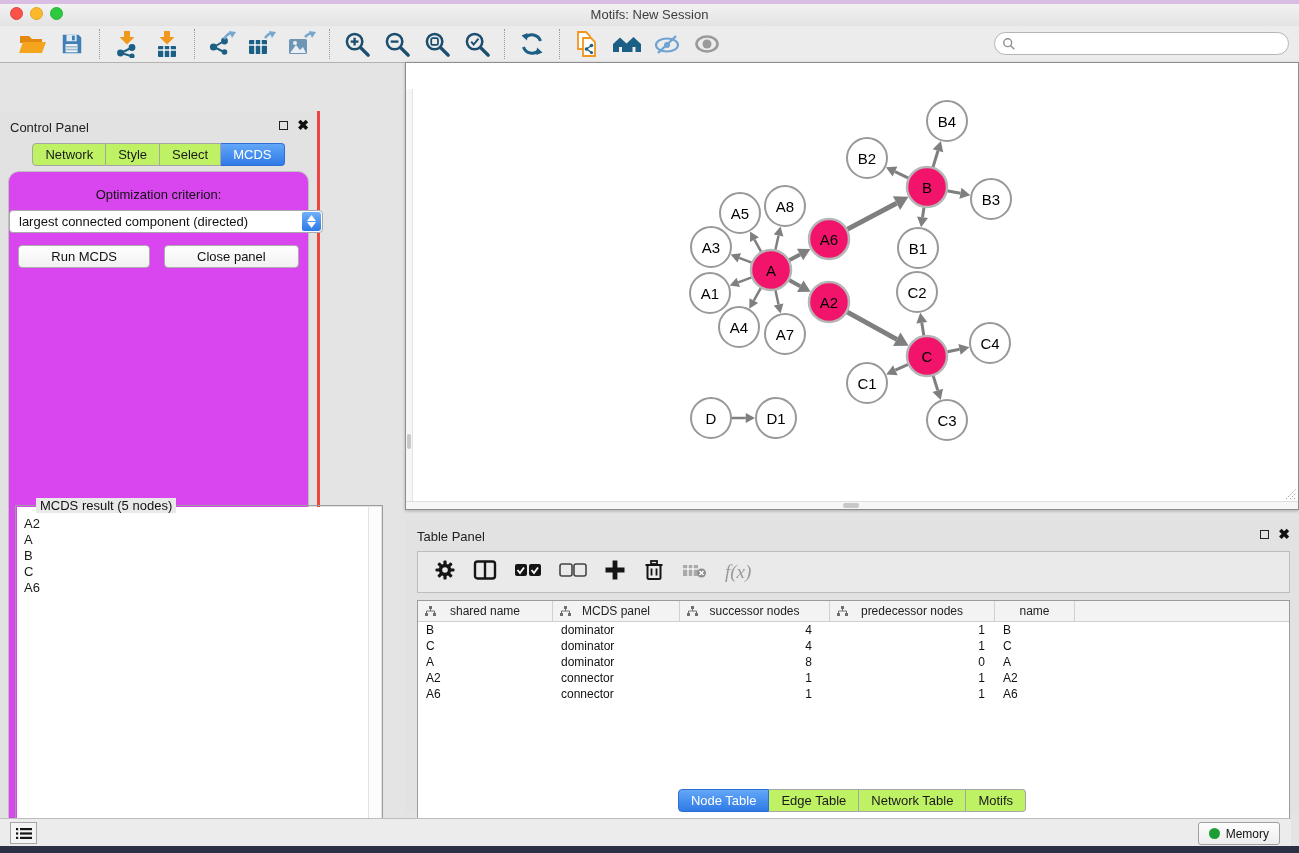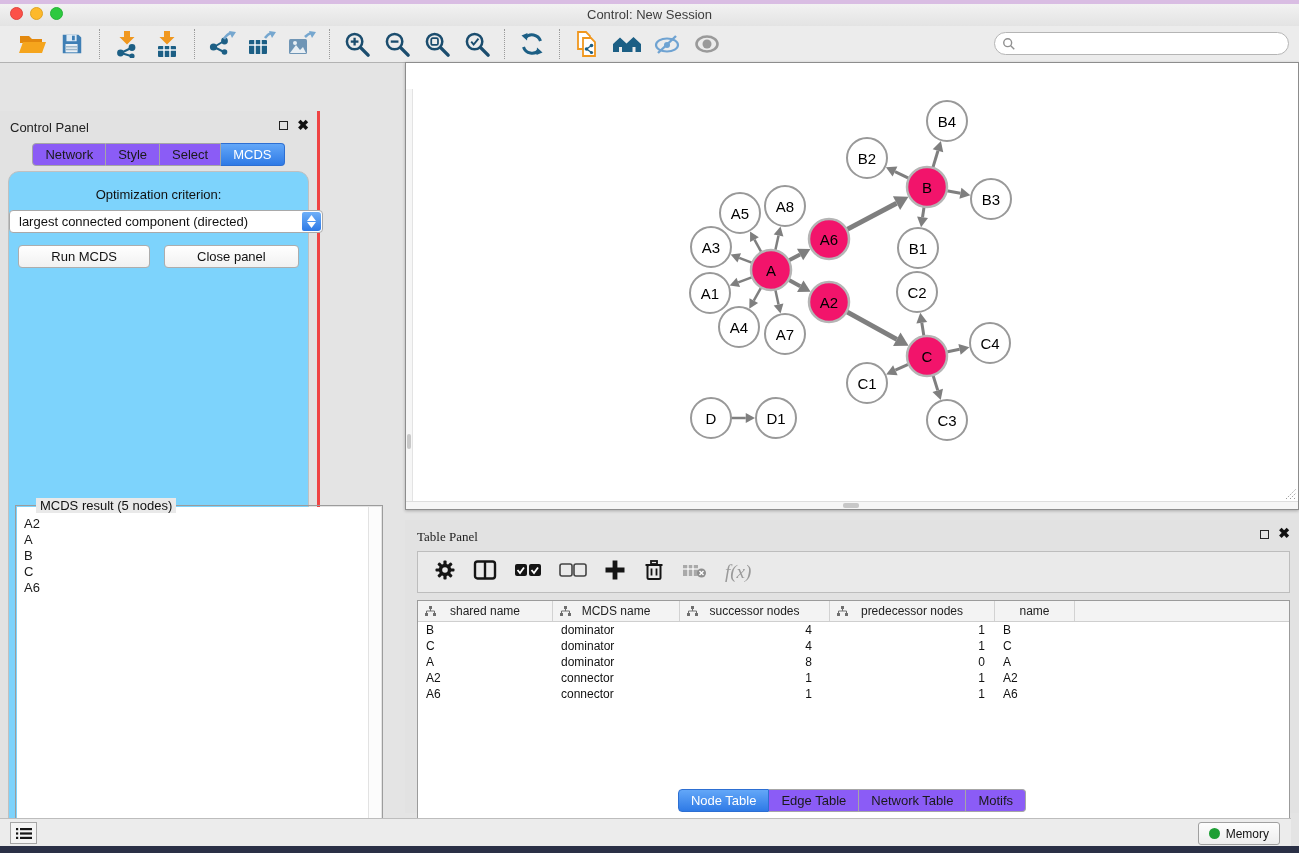--- a/index.html
+++ b/index.html
@@ -28,28 +28,28 @@
   
   .control-panel { position:absolute; left:0; top:63px; width:320px; height:750px;
                    background:#e2e2e2; border-right:3px solid #ef4444;margin-top:48px; }
   .panel-head { position:relative; height:32px; }
   .panel-head .phtitle { position:absolute; left:10px; top:9px; font-size:13px; color:#222; }
   .ph-icons { position:absolute; right:8px; top:9px; display:flex; gap:9px; align-items:center; }
   .float-box { width:9px; height:9px; border:1.5px solid #222; display:inline-block; }
   .close-x { font-size:14px; font-weight:bold; color:#111; line-height:10px; }
 
   .seg-tabs { display:flex; justify-content:center; }
-  .seg { font-size:13px; padding:3px 12px; background:#8b5cf6; border:1px solid #a6a6a6; border-left:none;
+  .seg { font-size:13px; padding:3px 12px; background:#bef264; border:1px solid #a6a6a6; border-left:none;
          color:#1a1a1a; line-height:15px; }
   .seg:first-child { border-left:1px solid #a6a6a6; border-radius:4px 0 0 4px; }
   .seg:last-child { border-radius:0 4px 4px 0; }
   .seg.sel { background:linear-gradient(#63a7f8,#2e7ae6); color:#fff; border-color:#2d6fd2; }
 
   .cp-body { position:absolute; left:8px; right:8px; top:60px; height:678px;
-             border:1px solid #c0c0c0; border-radius:11px; background:#7dd3fc; }
+             border:1px solid #c0c0c0; border-radius:11px; background:#d946ef; }
   .opt-label { text-align:center; font-size:13px; margin-top:15px; color:#111; }
   .dropdown { position:relative; margin:8px auto 0 auto; width:314px; height:23px; background:#fff;
               border:1px solid #a9a9a9; border-radius:4px; font-size:13px; line-height:21px;
               padding-left:9px; color:#111; }
   .dd-step { position:absolute; right:1px; top:1px; bottom:1px; width:19px; border-radius:2px 3px 3px 2px;
              background:linear-gradient(#6fb0f8,#2e7ae6); display:flex; flex-direction:column;
              align-items:center; justify-content:center; color:#fff; }
   .dd-step svg { display:block; }
   .btn-row { display:flex; justify-content:center; gap:14px; margin-top:12px; }
   .pbtn { font-size:13px; background:linear-gradient(#ffffff,#f1f1f1); border:1px solid #adadad;
@@ -101,21 +101,21 @@
 </head>
 <body>
 
 <div class="desktop-strip"></div>
 <div class="titlebar">
   <div class="lights">
     <span class="light red"></span>
     <span class="light yellow"></span>
     <span class="light green"></span>
   </div>
-  <div class="title">Control: New Session</div>
+  <div class="title">Motifs: New Session</div>
 </div>
 
 <div class="toolbar">
   <div class="tbtn">
     <svg width="28" height="24" viewBox="0 0 28 24">
       <path d="M2 4h9l3 3h10v4H2z" fill="#e3890f"></path>
         <path d="M1 21l4-11h23l-4 11z" fill="#f5a51d"></path>
     </svg>
   </div>
   <div class="tbtn">
@@ -437,21 +437,21 @@
       </div>
     <svg class="resize-grip" width="14" height="14" viewBox="0 0 14 14">
       <line x1="3" y1="13" x2="13" y2="3" stroke="#9a9a9a" stroke-width="1" stroke-dasharray="1.5,1.5"></line>
       <line x1="7" y1="13" x2="13" y2="7" stroke="#9a9a9a" stroke-width="1" stroke-dasharray="1.5,1.5"></line>
       <line x1="11" y1="13" x2="13" y2="11" stroke="#9a9a9a" stroke-width="1" stroke-dasharray="1.5,1.5"></line>
     </svg>
   </div>
 </div>
 
 <div class="table-panel">
-  <div class="panel-head" style="margin-left:12px; margin-right:9px;font-family:Liberation Serif, serif;">
+  <div class="panel-head" style="margin-left:12px; margin-right:9px;">
     <span class="phtitle" style="left:0">Table Panel</span>
     <span class="ph-icons" style="right:0">
       <span class="float-box"></span>
       <span class="close-x">✖</span>
     </span>
   </div>
   <div class="tp-toolbar">
     <span>
       <svg width="22" height="22" viewBox="0 0 22 22">
         <g fill="#151515">
@@ -521,21 +521,21 @@
           </svg>
           <span>shared name</span>
         </div>
         <div class="th" style="width: 127px;">
           <svg class="tree" width="11" height="11" viewBox="0 0 11 11">
             <rect x="4" y="0" width="3" height="3" fill="#6e6e6e"></rect>
             <rect x="0" y="7" width="3" height="3" fill="#6e6e6e"></rect>
             <rect x="8" y="7" width="3" height="3" fill="#6e6e6e"></rect>
             <path d="M5.5 3v2M1.5 7V5h8v2" stroke="#6e6e6e" fill="none" stroke-width="1"></path>
           </svg>
-          <span>MCDS name</span>
+          <span>MCDS panel</span>
         </div>
         <div class="th" style="width: 150px;">
           <svg class="tree" width="11" height="11" viewBox="0 0 11 11">
             <rect x="4" y="0" width="3" height="3" fill="#6e6e6e"></rect>
             <rect x="0" y="7" width="3" height="3" fill="#6e6e6e"></rect>
             <rect x="8" y="7" width="3" height="3" fill="#6e6e6e"></rect>
             <path d="M5.5 3v2M1.5 7V5h8v2" stroke="#6e6e6e" fill="none" stroke-width="1"></path>
           </svg>
           <span>successor nodes</span>
         </div>

